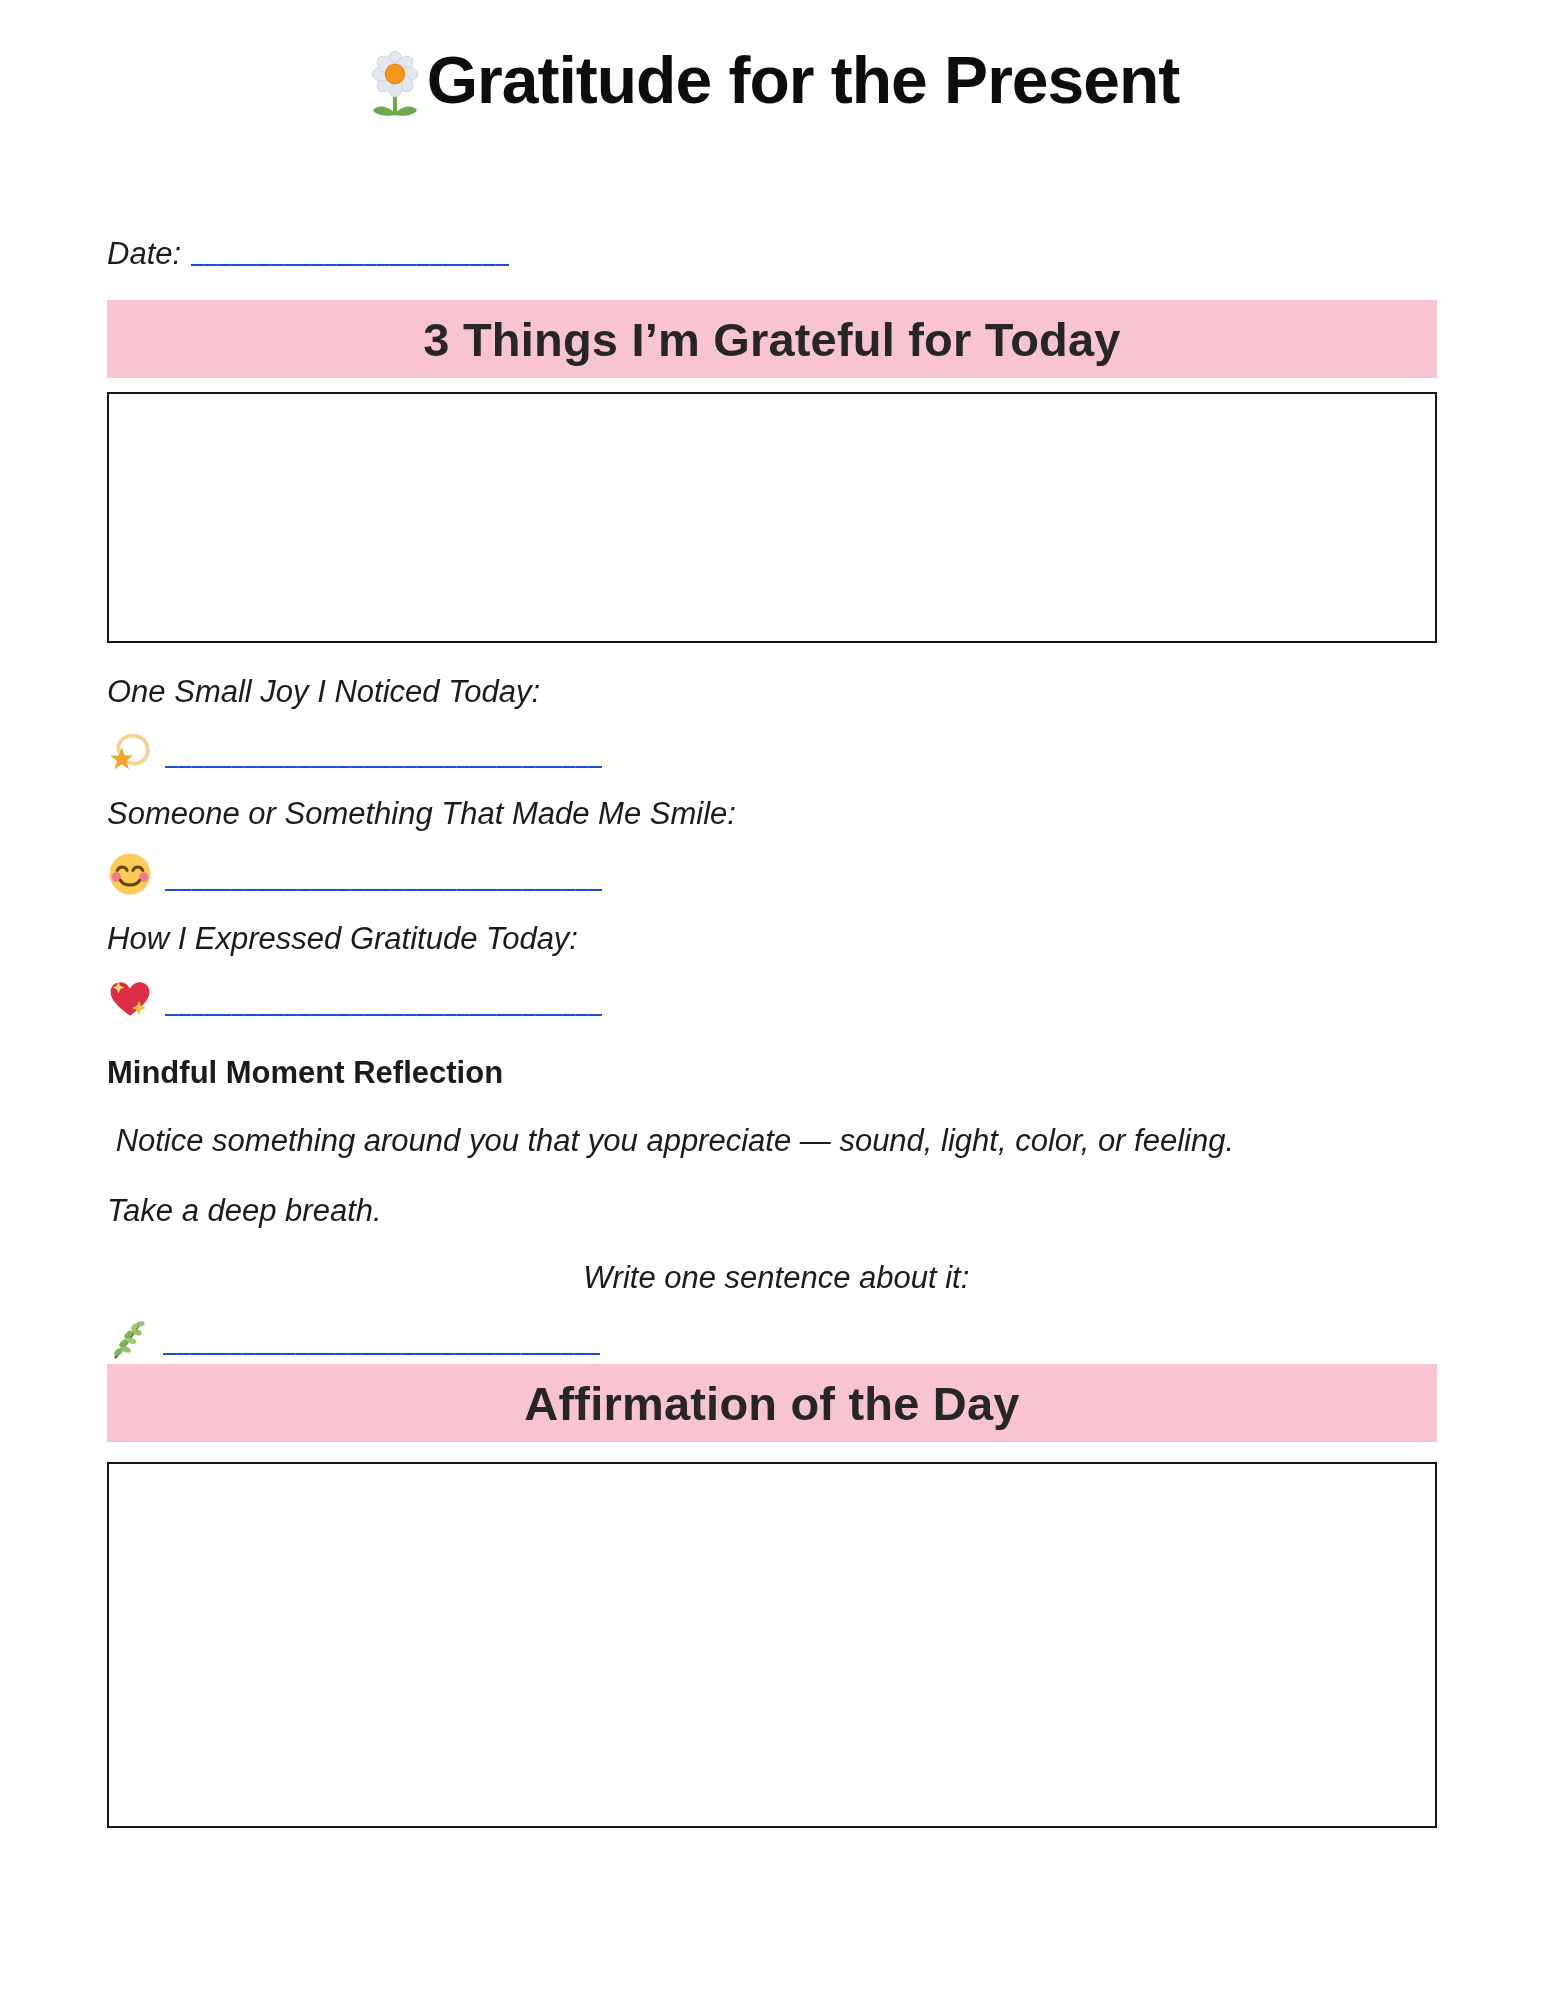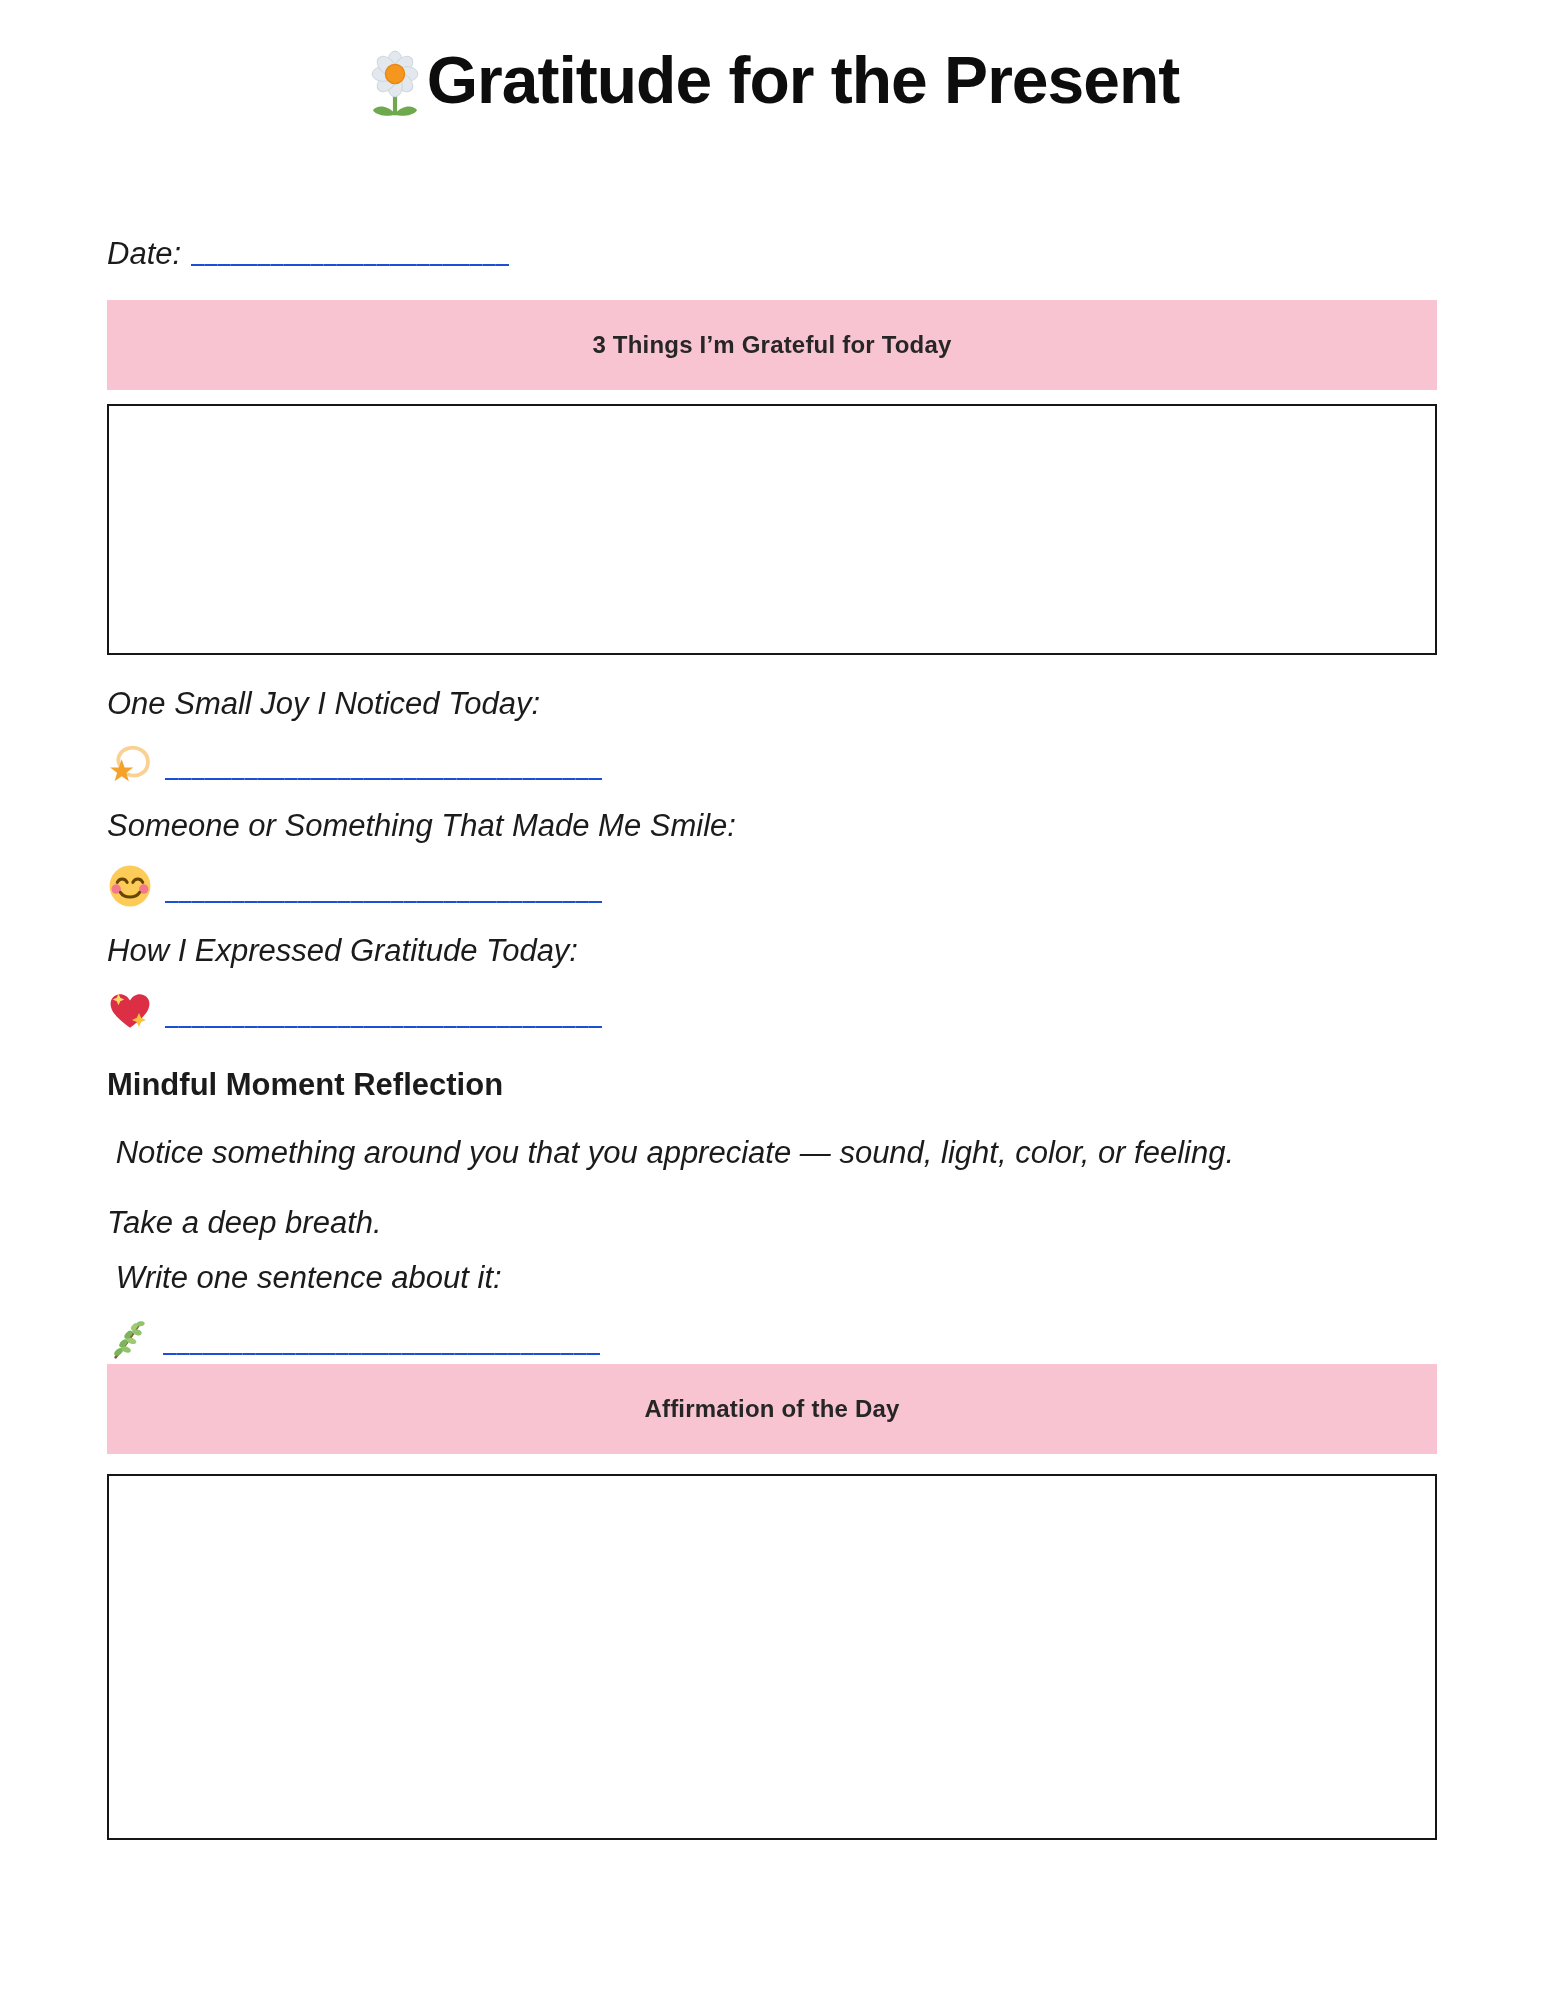--- a/index.html
+++ b/index.html
@@ -49,25 +49,25 @@
     font-weight: bold;
     font-size: 22px;
     letter-spacing: 0;
     color: #1d4ed8;
     white-space: nowrap;
   }
   .date-blank { margin-left: 10px; }
 
   .banner {
     background: #F9C4D1;
-    height: 90px;
+    height: 78px;
     display: flex;
     align-items: center;
     justify-content: center;
-    font-size: 24px;
+    font-size: 47px;
     font-weight: bold;
     color: #262626;
     letter-spacing: 0.2px;
   }
   .banner-grateful { margin-top: 26px; }
   .banner-affirmation { margin-top: 3px; }
 
   .answer-box {
     border: 2px solid #161616;
     background: #ffffff;
@@ -99,21 +99,21 @@
   
   .mt-label-1 { margin-top: 29px; }
   .mt-wl-1    { margin-top: 14px; }
   .mt-label-2 { margin-top: 20px; }
   .mt-wl-2    { margin-top: 15px; }
   .mt-label-3 { margin-top: 22px; }
   .mt-wl-3    { margin-top: 15px; }
   .mt-heading { margin-top: 31px; }
   .mt-line-1  { margin-top: 30px; }
   .mt-line-2  { margin-top: 28px; }
-  .mt-line-3  { margin-top: 15px; }
+  .mt-line-3  { margin-top: 27px; text-align: center; }
   .mt-wl-4    { margin-top: 15px; }
 </style>
 </head>
 <body>
 
 <div class="page">
 
   <header class="title-row">
     <span class="title-icon">
       <svg width="58" height="72" viewBox="0 0 36 45">

